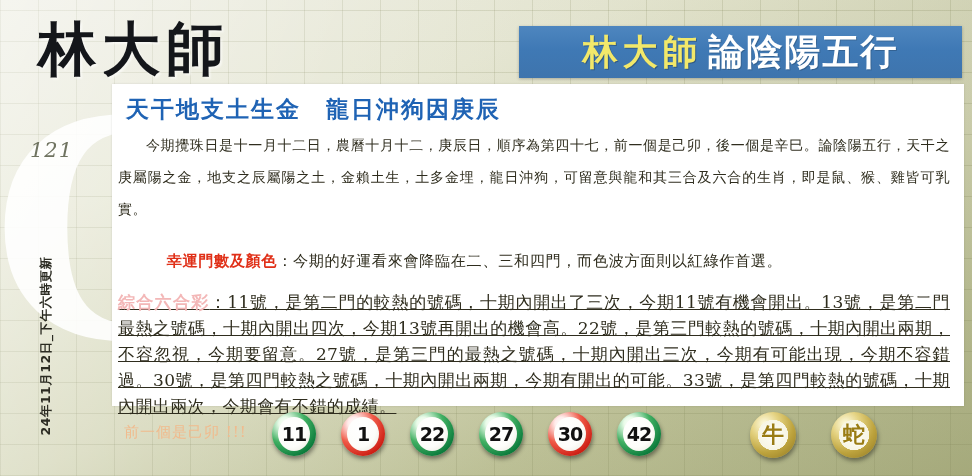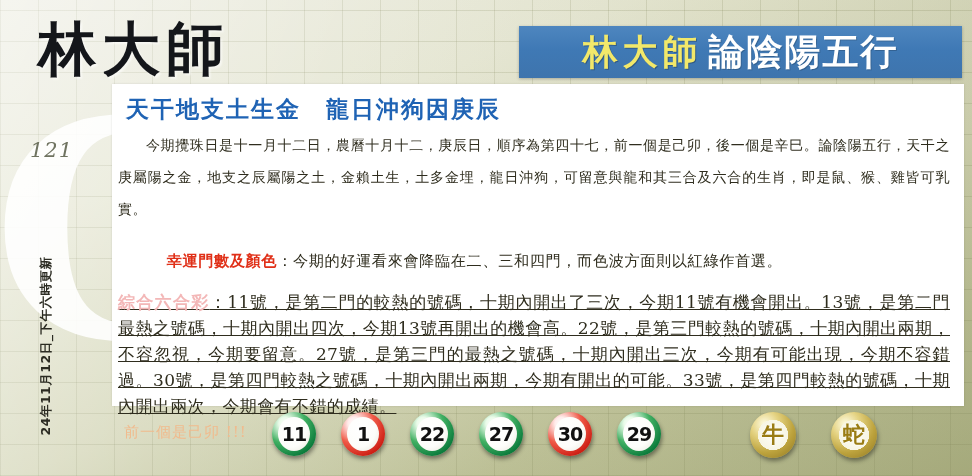--- a/index.html
+++ b/index.html
@@ -193,21 +193,21 @@
     <div class="ball green">
       <div class="disc"></div>
       <div class="num">27</div>
     </div>
     <div class="ball red">
       <div class="disc"></div>
       <div class="num">30</div>
     </div>
     <div class="ball green">
       <div class="disc"></div>
-      <div class="num">29</div>
+      <div class="num">42</div>
     </div>
   </div>
 
   <div class="zodiacs">
     <div class="zodiac">
       <span>牛</span>
     </div>
     <div class="zodiac">
       <span>蛇</span>
     </div>

